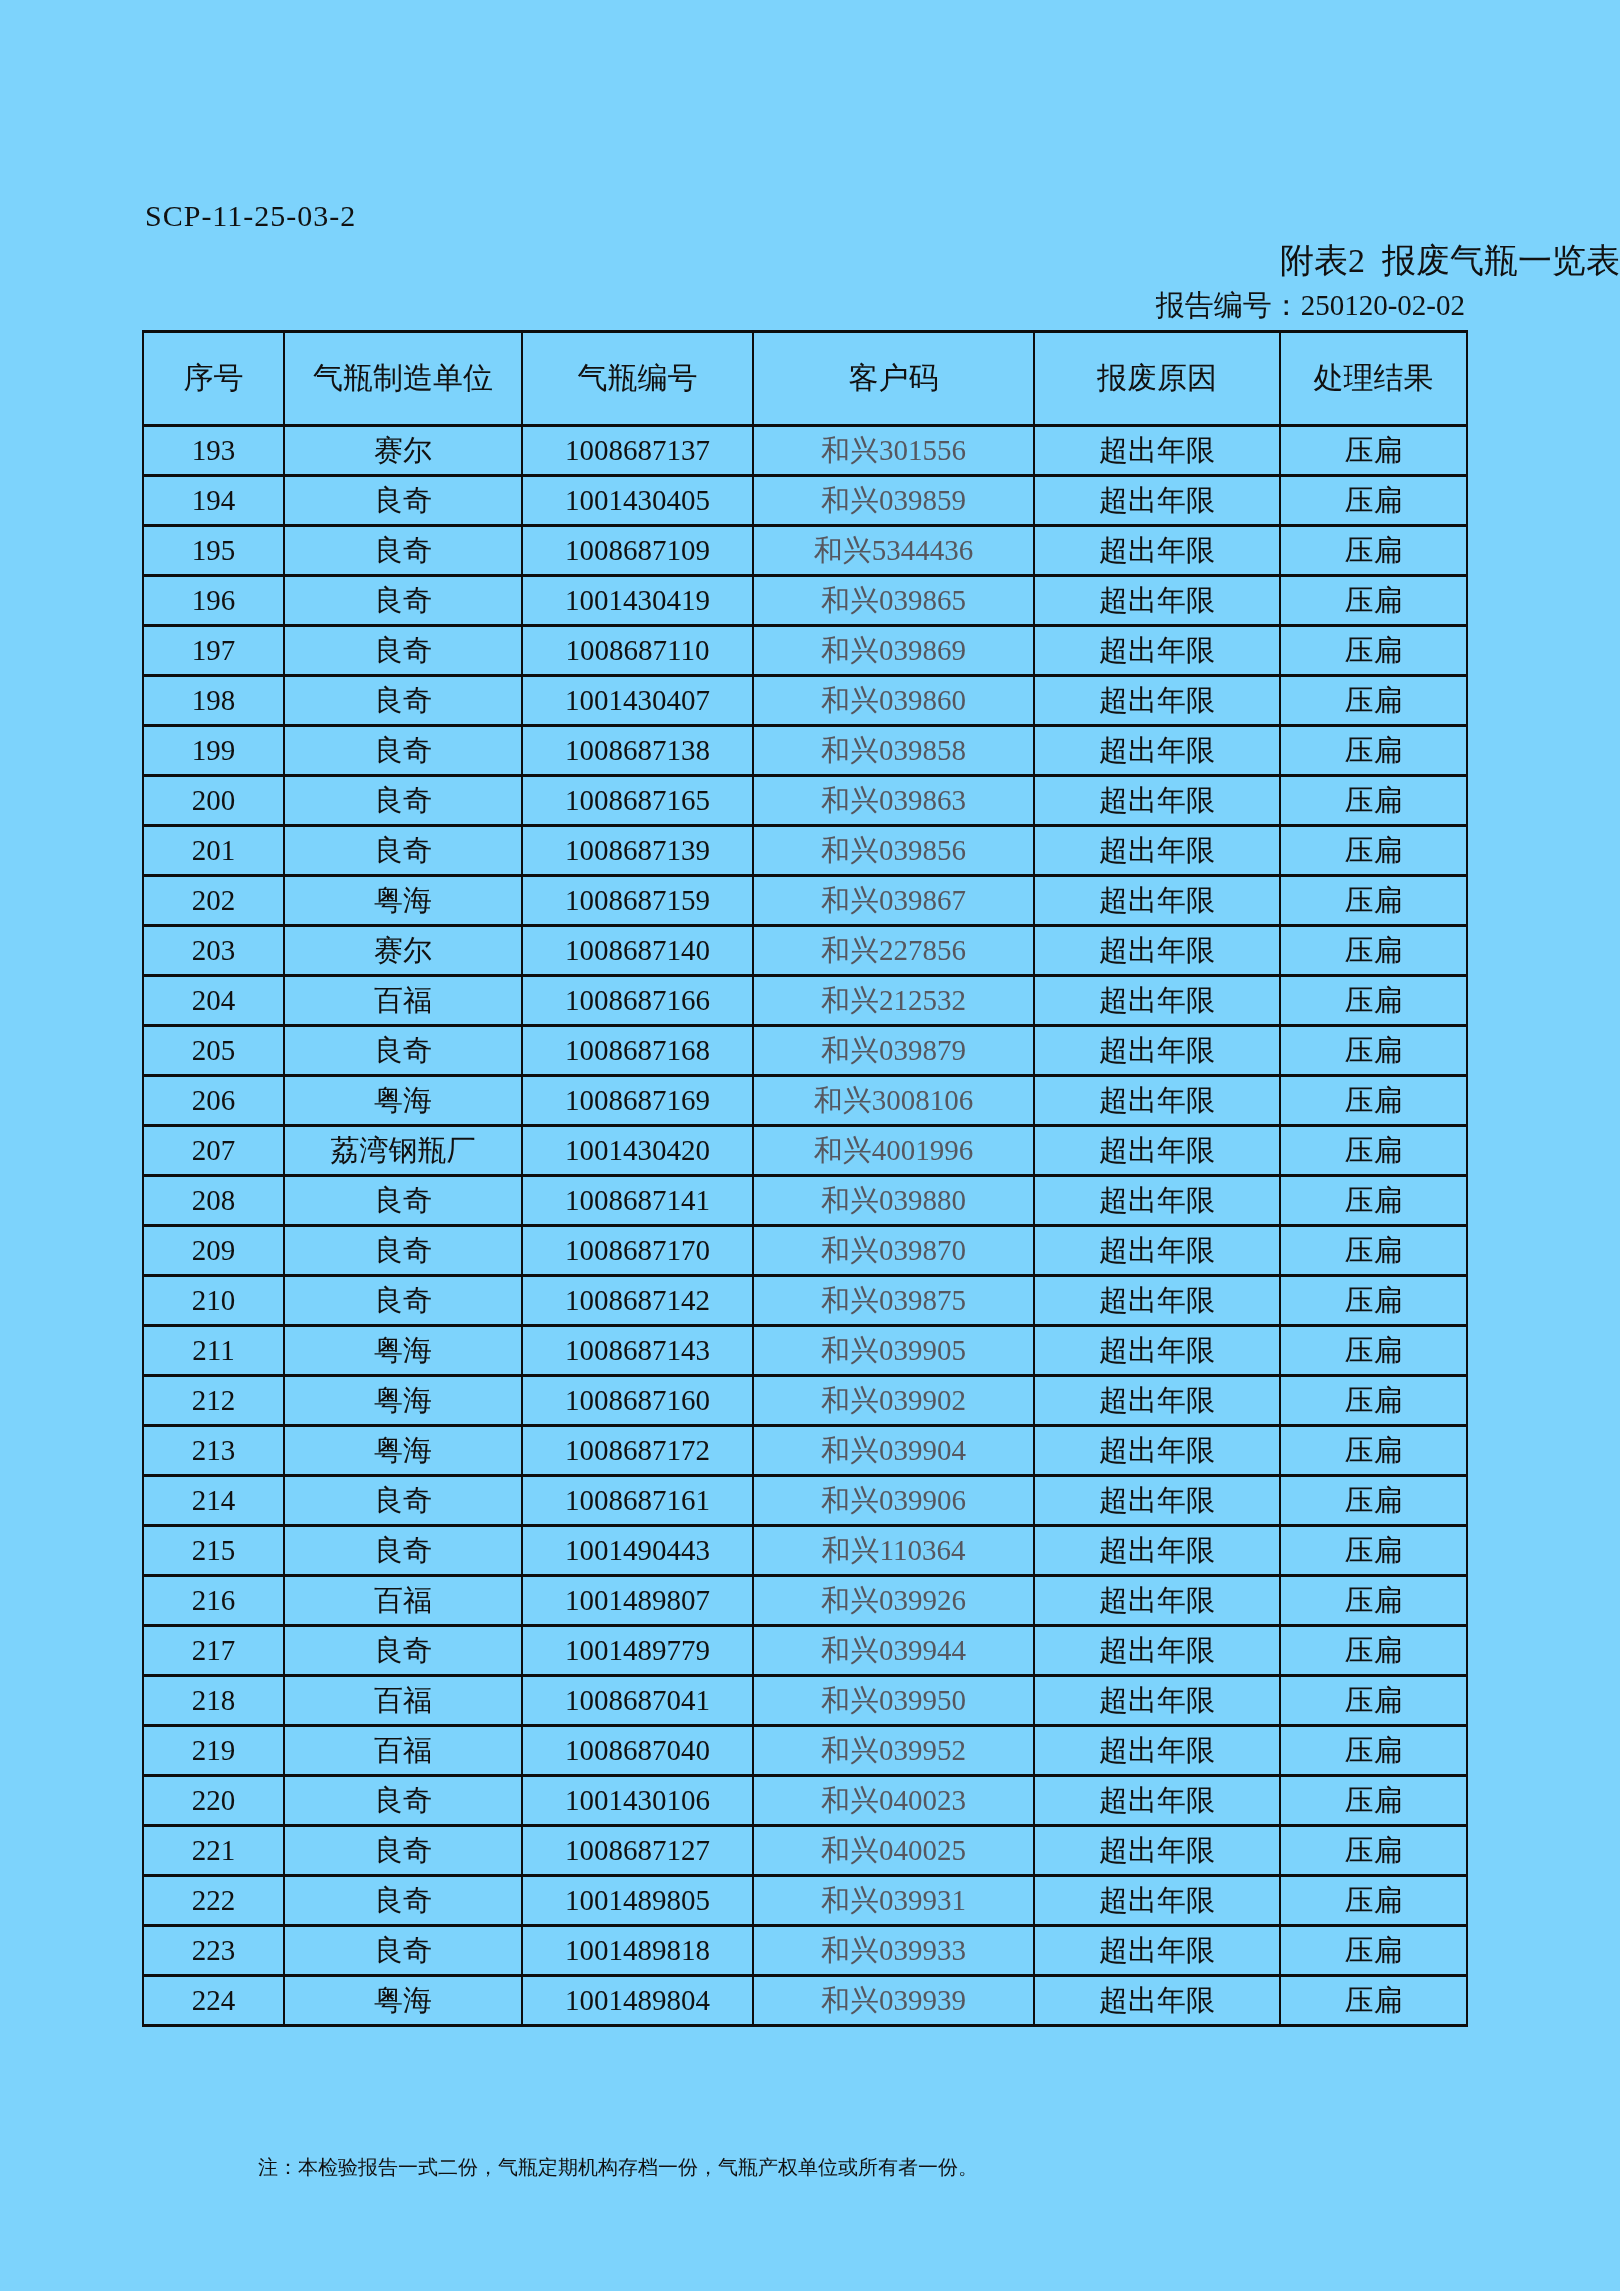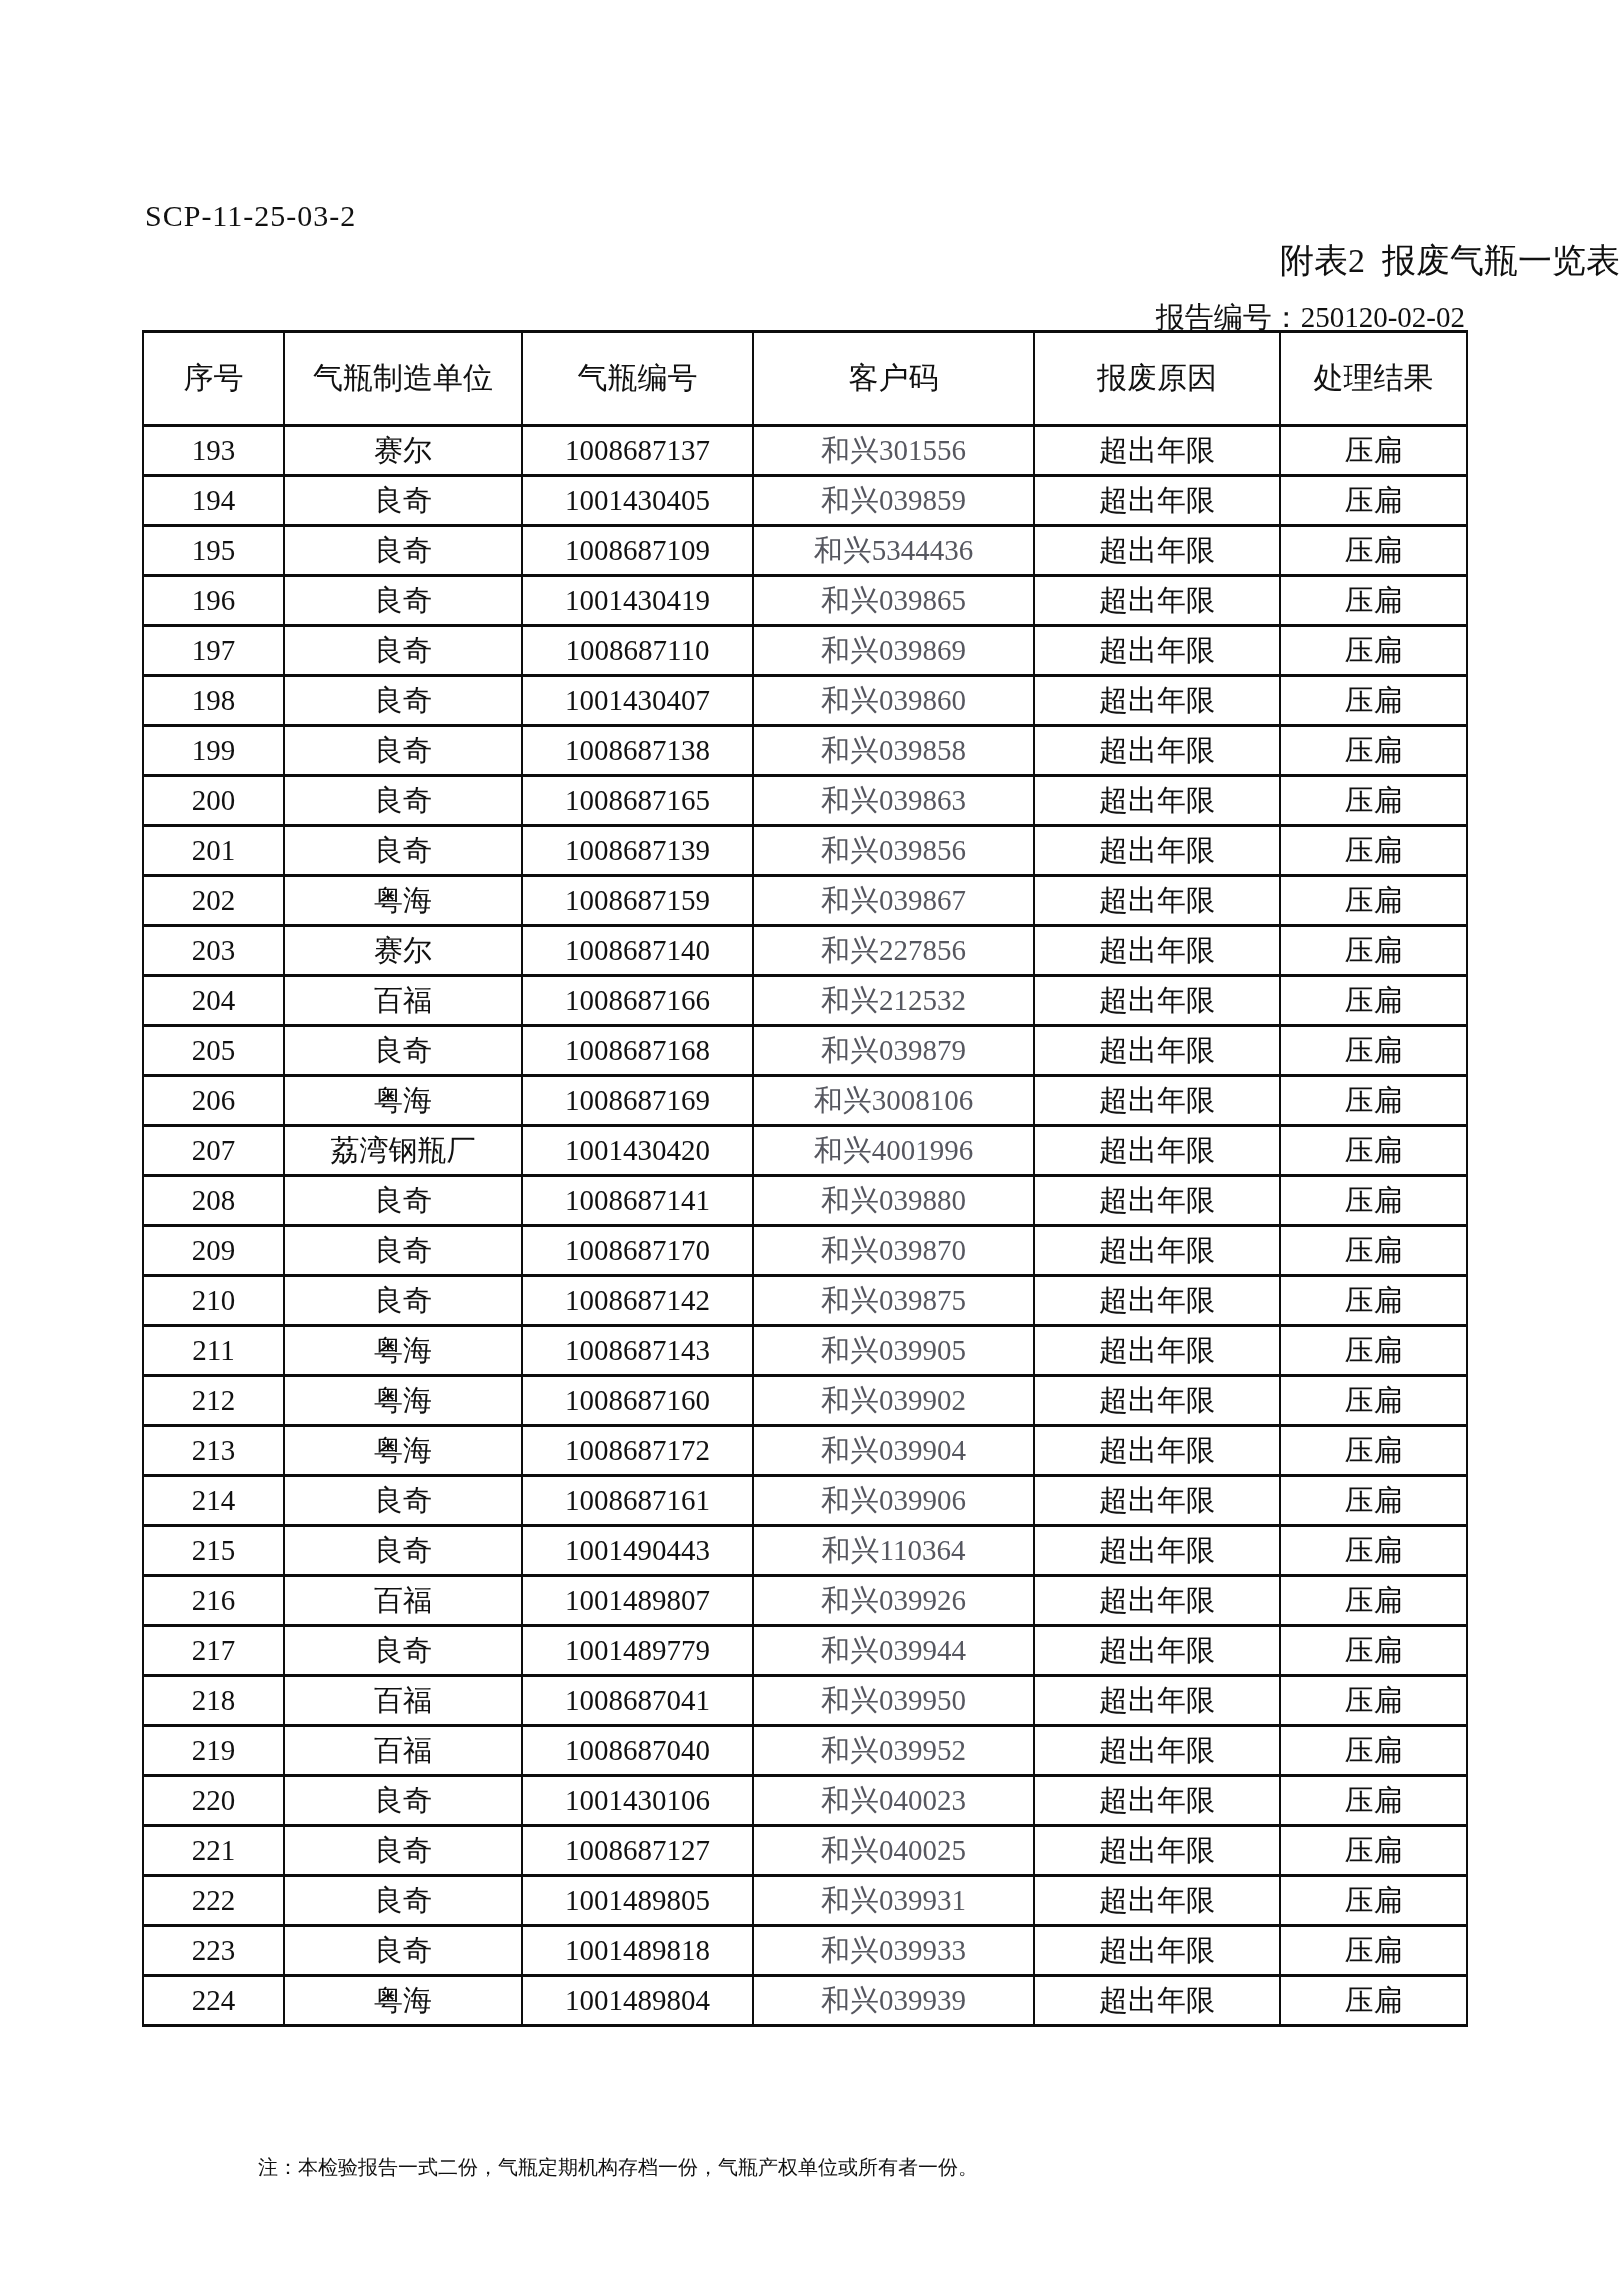--- a/index.html
+++ b/index.html
@@ -6,21 +6,21 @@
   html, body {
     margin: 0;
     padding: 0;
     background: #e8e8e8;
   }
   .page {
     position: relative;
     width: 1620px;
     height: 2292px;
     margin: 0 auto;
-    background: #ffffff;
+    background: #7dd3fc;
     font-family: "Liberation Serif", "DejaVu Serif", serif;
     color: #111111;
     overflow: hidden;
   }
   .doc-code {
     position: absolute;
     left: 145px;
     top: 199px;
     font-size: 30px;
     letter-spacing: 1px;
@@ -34,21 +34,20 @@
     text-align: right;
     font-size: 34px;
     white-space: pre;
   }
   .report-no-line {
     position: absolute;
     top: 286px;
     right: 155px;
     font-size: 29px;
     white-space: nowrap;
-    margin-top: 12px;
   }
   table.main-table {
     position: absolute;
     left: 142px;
     top: 330px;
     width: 1325px;
     border-collapse: collapse;
     table-layout: fixed;
     padding-left: 12px;
   }

